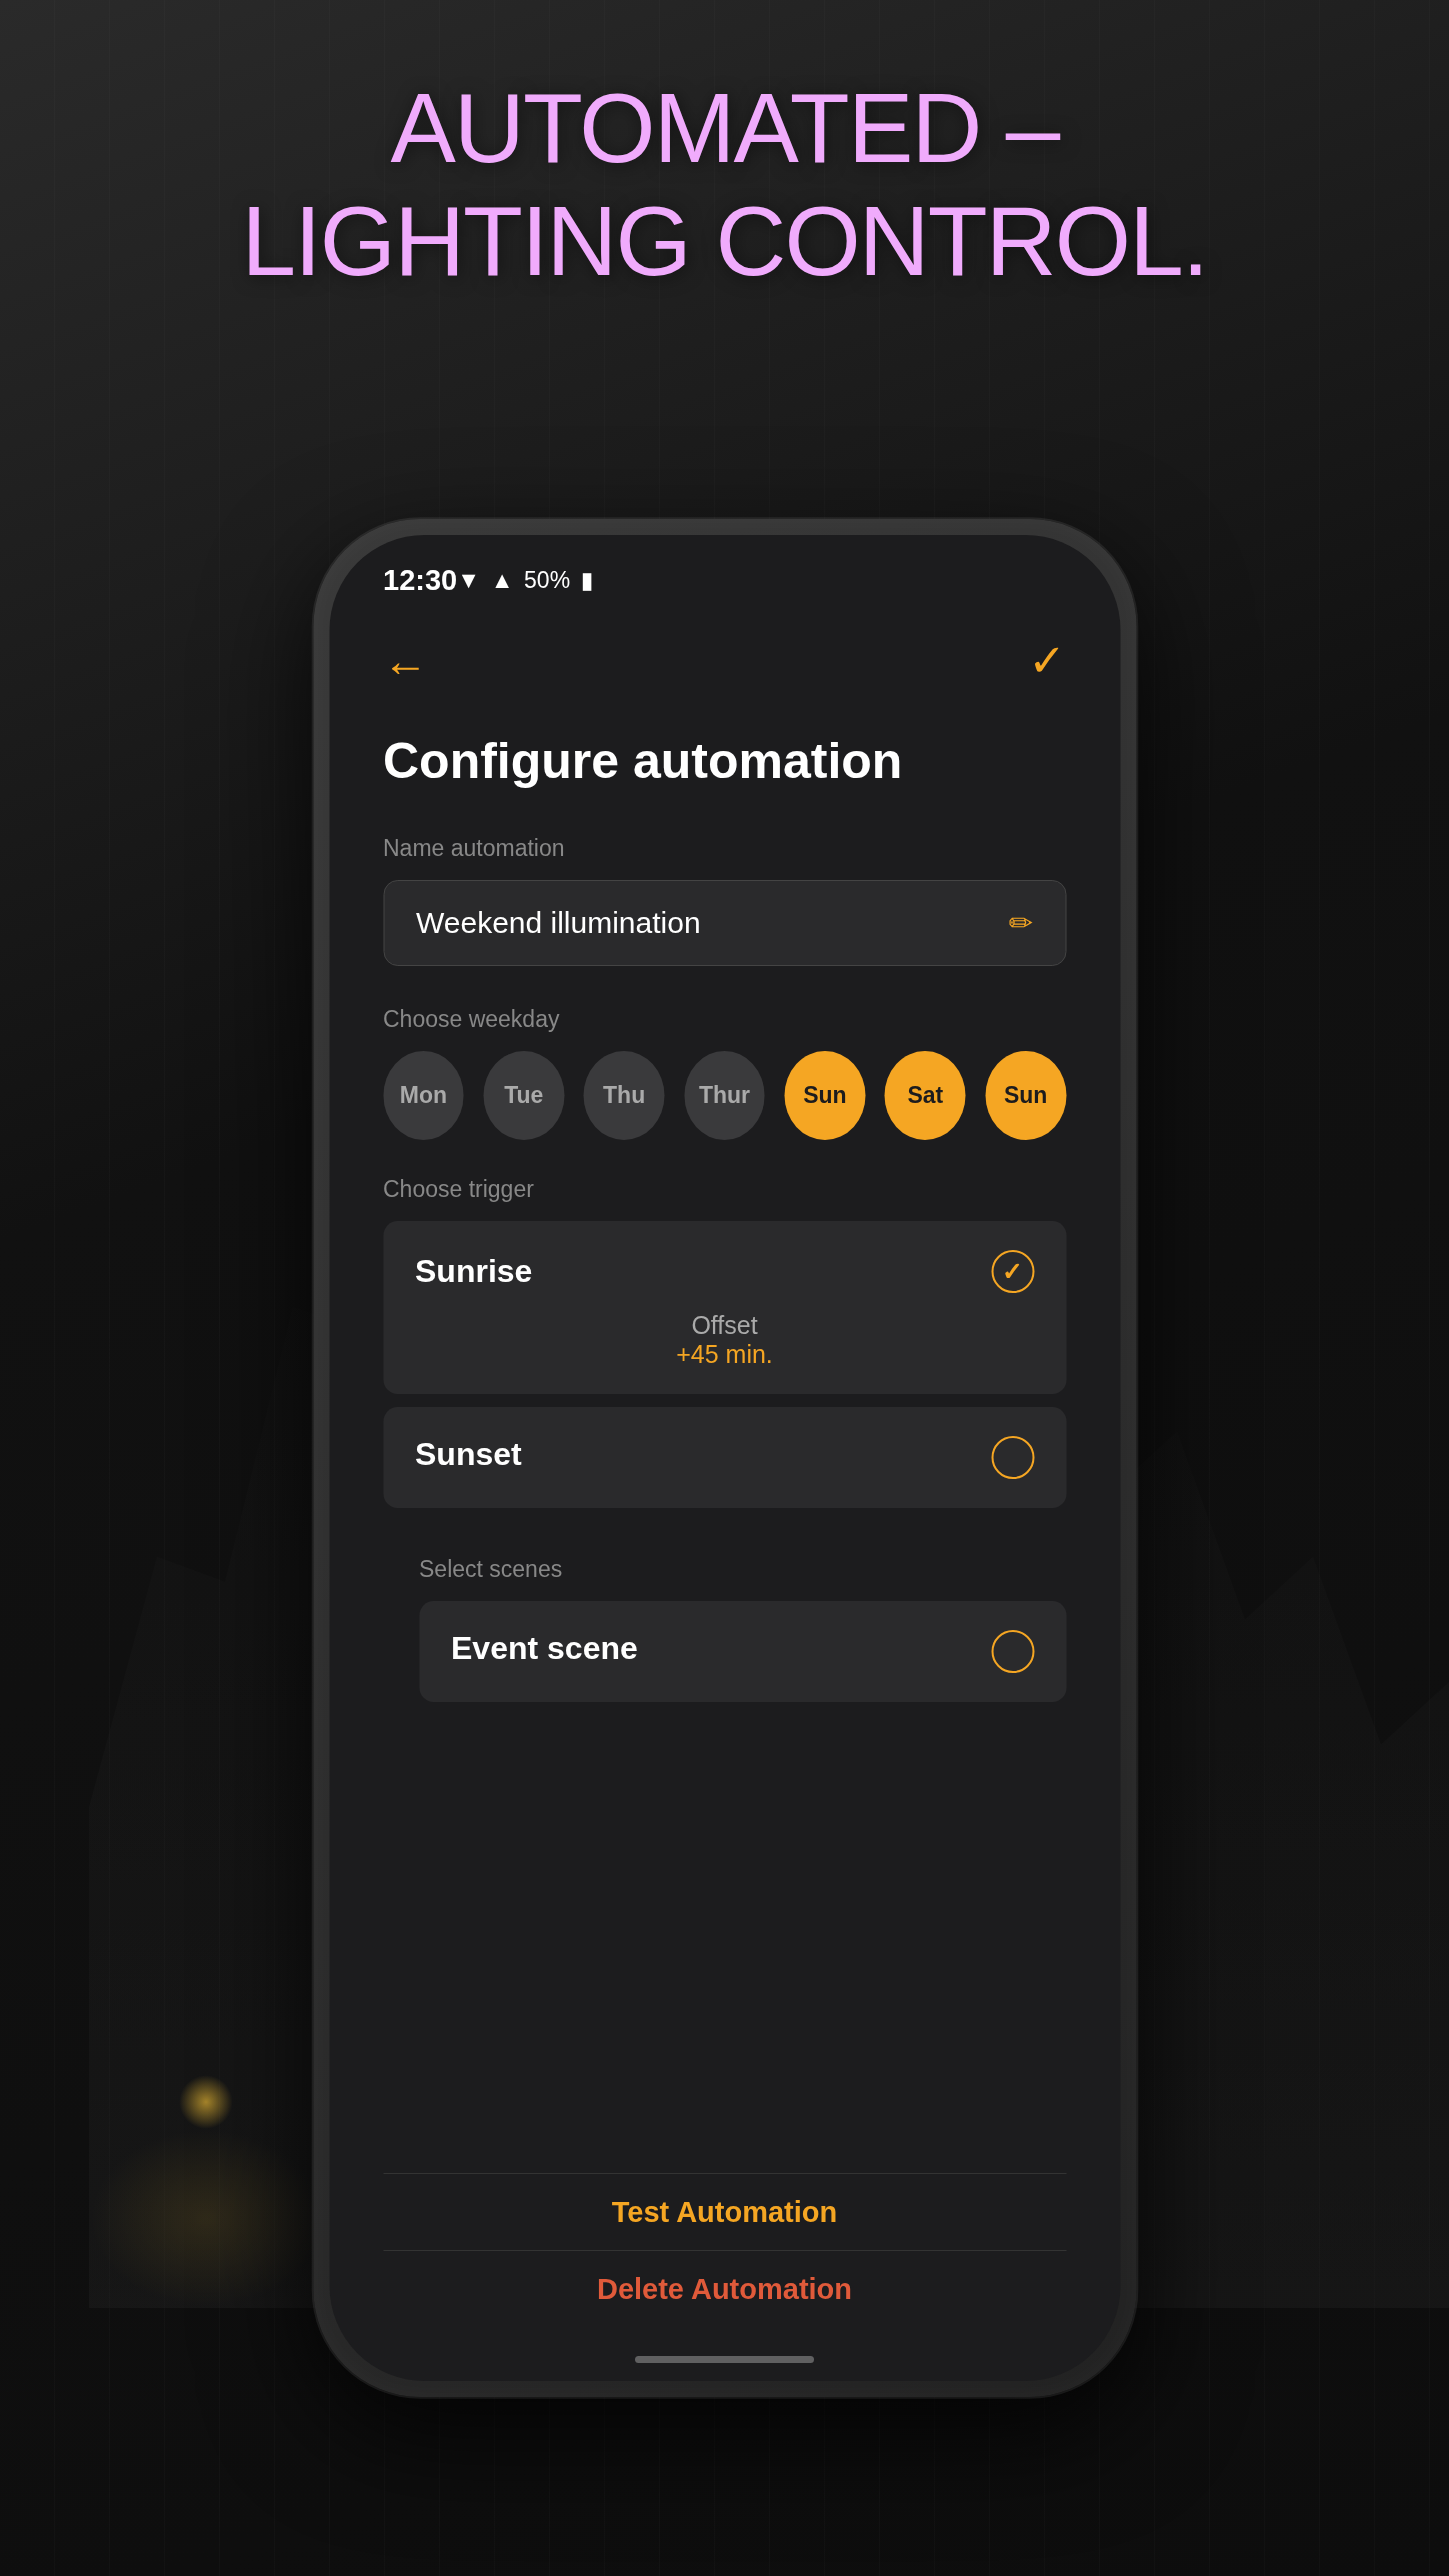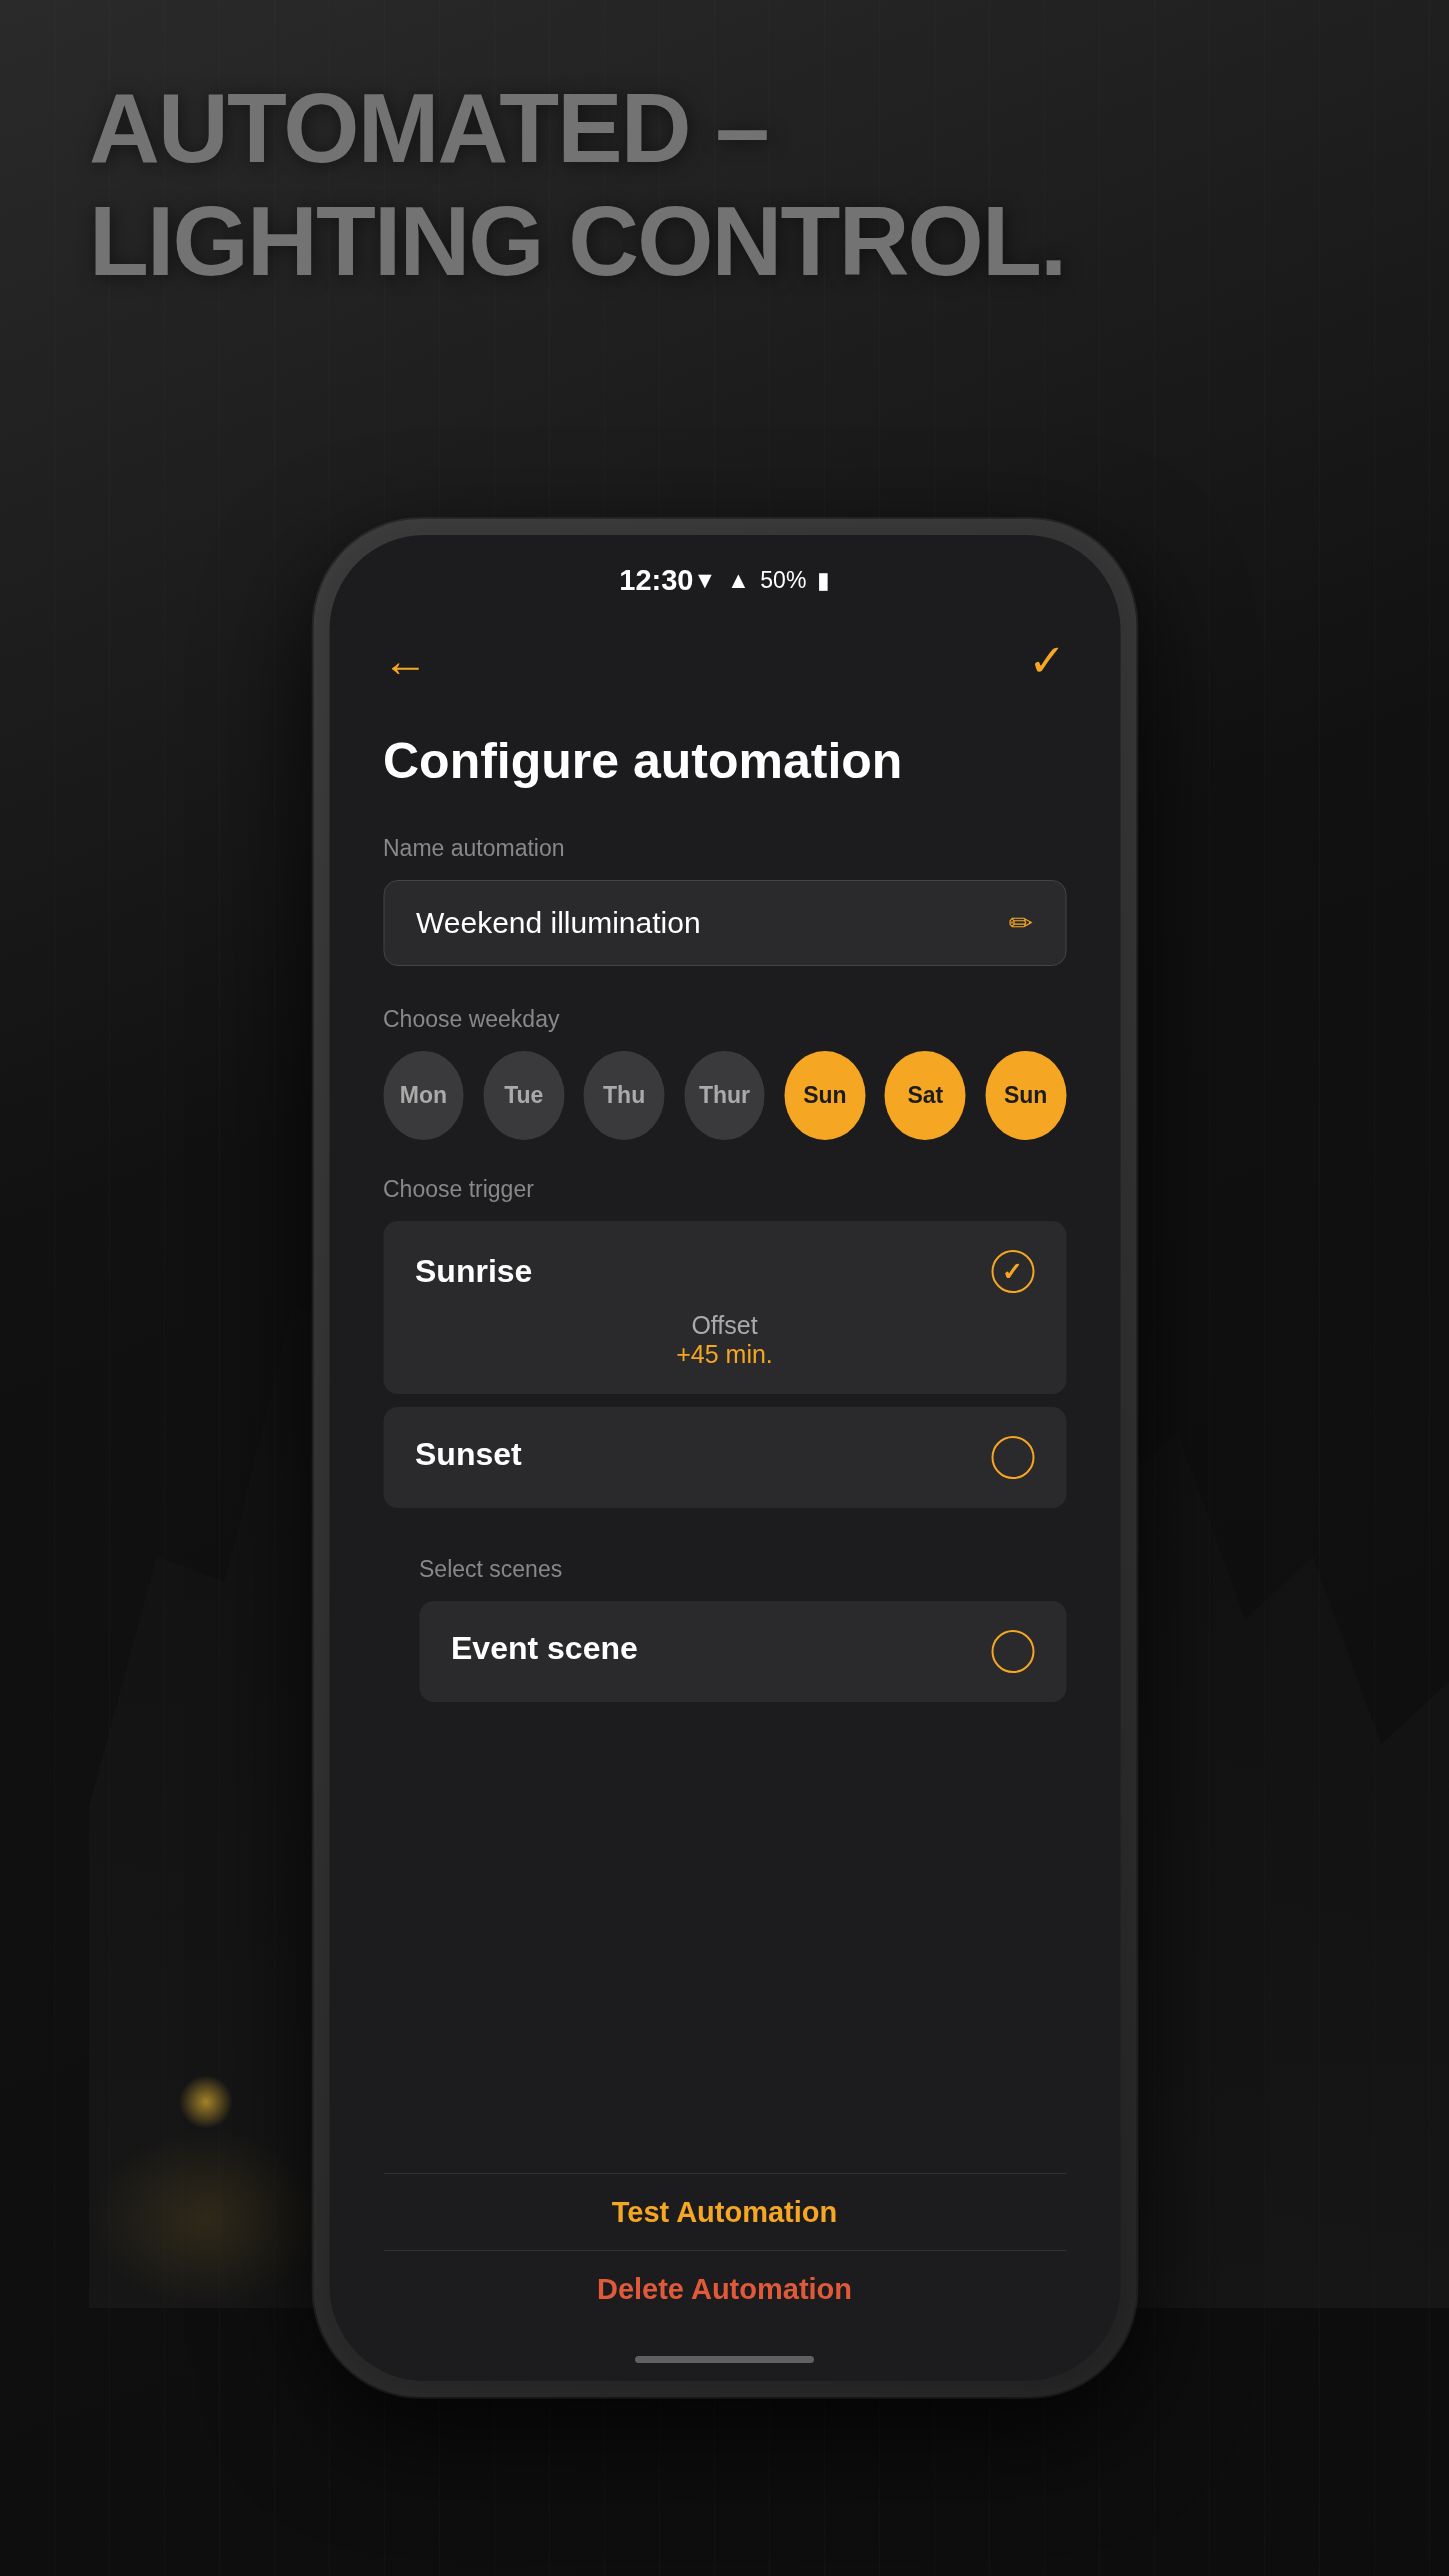--- a/index.html
+++ b/index.html
@@ -51,26 +51,27 @@
       height: 1252px;
       background: linear-gradient(180deg, transparent 0%, rgba(40,40,40,0.3) 100%);
       clip-path: polygon(0 60%, 5% 40%, 10% 42%, 15% 20%, 20% 22%, 25% 5%, 30% 8%, 35% 0%, 40% 5%, 45% 10%, 50% 8%, 55% 15%, 60% 12%, 65% 25%, 70% 20%, 75% 35%, 80% 30%, 85% 45%, 90% 40%, 95% 55%, 100% 50%, 100% 100%, 0 100%);
     }
 
     .headline {
       position: absolute;
       top: 72px;
       left: 89px;
       right: 89px;
-      color: #737373;
+      color: #f0abfc;
       font-size: 98px;
-      font-weight: 700;
+      font-weight: 400;
       line-height: 1.15;
       letter-spacing: -1.8px;
       text-shadow: 1.8px 1.8px 18px rgba(0,0,0,0.5);
+      text-align: center;
     }
 
     .phone-wrapper {
       position: absolute;
       top: 519px;
       left: 50%;
       transform: translateX(-50%);
       width: 823px;
       height: 1878px;
     }
@@ -92,21 +93,21 @@
       height: 100%;
       background: #1c1c1e;
       border-radius: 95px;
       overflow: hidden;
       position: relative;
     }
 
     
     .status-bar {
       display: flex;
-      justify-content: center;
+      justify-content: flex-start;
       align-items: center;
       padding: 27px 54px 9px;
       height: 72px;
     }
 
     .status-time {
       color: white;
       font-size: 29px;
       font-weight: 600;
     }

